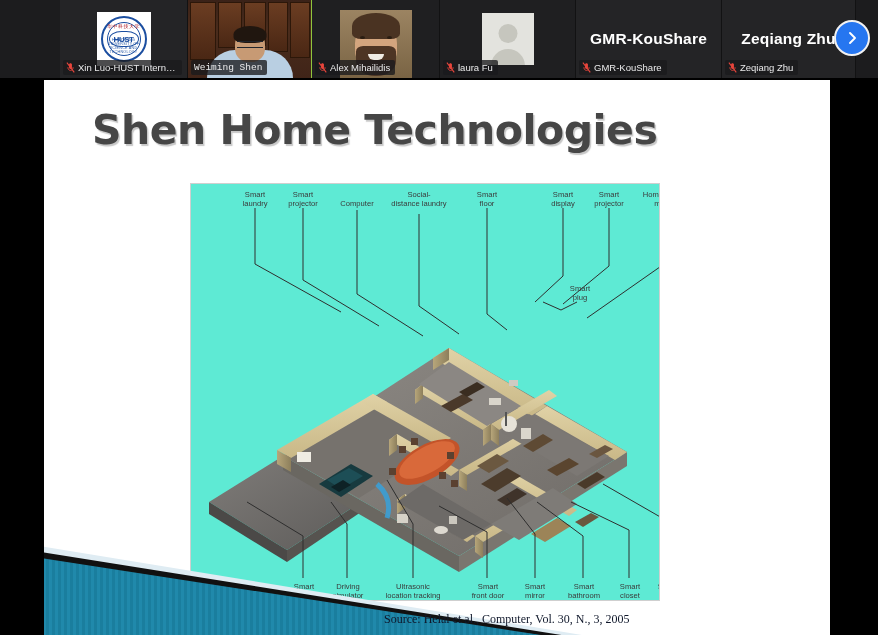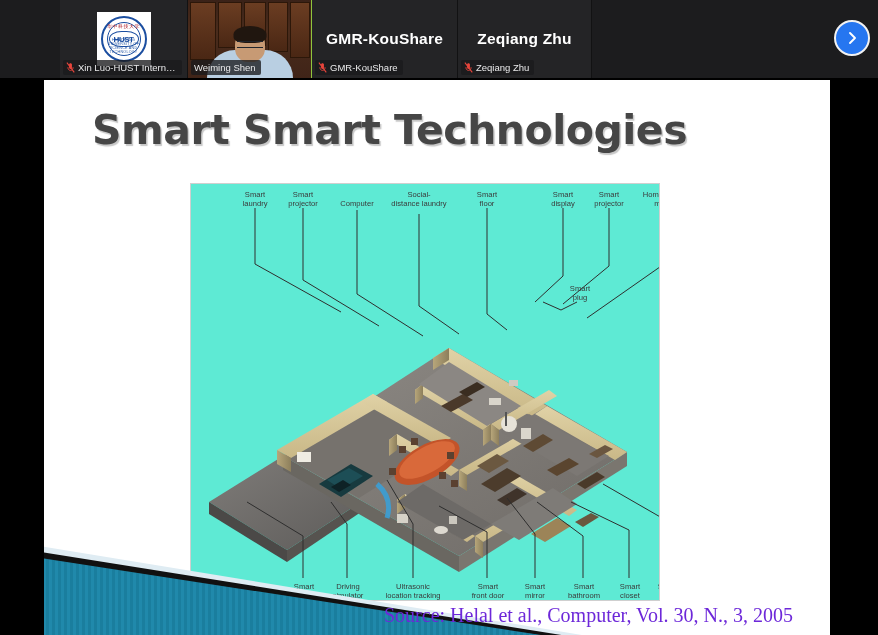--- a/index.html
+++ b/index.html
@@ -16,21 +16,21 @@
     position: absolute; left: 0; top: 0; width: 878px; height: 78px;
     background: #1c1c1e;
     display: flex; align-items: stretch;
   }
   .strip-pad { width: 60px; flex: 0 0 60px; background: #1c1c1e; }
   .tile {
     position: relative; height: 78px; flex: 0 0 auto;
     background: #242426; overflow: hidden;
     border-right: 1px solid #121213;
   }
-  .tile.active { outline: 2px solid #90c43c; outline-offset: -2px; }
+  .tile.active { outline: 2px solid #90c43c; outline-offset: -2px; font-family: Liberation Mono, monospace; }
   .tile-media { position: absolute; inset: 0; }
 
   .name-chip {
     position: absolute; left: 3px; bottom: 3px;
     display: flex; align-items: center; gap: 3px;
     background: rgba(26,26,28,.78);
     padding: 1px 5px 1px 3px; border-radius: 2px;
     max-width: calc(100% - 8px);
   }
   .name-chip .nm {
@@ -120,21 +120,21 @@
     clip-path: polygon(0% 0%, 100% 100%, 0% 100%);
   }
   #band-teal {
     left:-10px; bottom:-2px; width:520px; height:80px;
     background: repeating-linear-gradient(90deg,#1a7e9e 0 3px,#2089ab 3px 6px);
     clip-path: polygon(0% 0%, 100% 100%, 0% 100%);
   }
 
   #source-line {
     position:absolute; left:340px; bottom:8px;
-    font-family:"Liberation Serif", serif; font-size:20px; color:#6d28d9;
+    font-family:"Liberation Serif", serif; font-size:12px; color:#0f172a;
     white-space:nowrap;
   }
 
   
   #figure {
     position:absolute; left:146px; top:103px; width:470px; height:418px;
     border:1px solid #cfcfcf; background:#5eead4; overflow:hidden;
   }
   .lbl {
     position:absolute; text-align:center;
@@ -184,21 +184,57 @@
         <div class="shen-body"></div>
         <div class="shen-head"></div>
         <div class="shen-hair"></div>
         <div class="shen-glass"></div>
       </div>
       <div class="name-chip">
         <span class="nm">Weiming Shen</span>
       </div>
     </div>
 
-
+    <div class="tile" style="width:128px">
+      <div class="alex-wrap tile-media">
+        <div class="alex-photo">
+          <div class="alex-face"></div>
+          <div class="alex-hair"></div>
+          <div class="alex-beard"></div>
+          <div class="alex-eye" style="left:20px"></div>
+          <div class="alex-eye" style="right:20px"></div>
+          <div class="alex-mouth"></div>
+        </div>
+      </div>
+      <div class="name-chip">
+        <svg class="mute-ico" viewBox="0 0 10 12">
+          <path d="M5 1.2c-.9 0-1.6.7-1.6 1.6v3.3c0 .9.7 1.6 1.6 1.6s1.6-.7 1.6-1.6V2.8c0-.9-.7-1.6-1.6-1.6z" fill="#e8453c"></path>
+          <path d="M2.2 5.6v.8c0 1.6 1.3 2.8 2.8 2.8s2.8-1.2 2.8-2.8v-.8" stroke="#e8453c" stroke-width="1" fill="none"></path>
+          <path d="M1 0.6 L9.2 11.4" stroke="#e8453c" stroke-width="1.2"></path>
+        </svg>
+        <span class="nm">Alex Mihailidis</span>
+      </div>
+    </div>
+
+    <div class="tile" style="width:136px">
+      <div class="av-wrap tile-media">
+        <div class="av-card">
+          <div class="av-head"></div>
+            <div class="av-body"></div>
+        </div>
+      </div>
+      <div class="name-chip">
+        <svg class="mute-ico" viewBox="0 0 10 12">
+          <path d="M5 1.2c-.9 0-1.6.7-1.6 1.6v3.3c0 .9.7 1.6 1.6 1.6s1.6-.7 1.6-1.6V2.8c0-.9-.7-1.6-1.6-1.6z" fill="#e8453c"></path>
+          <path d="M2.2 5.6v.8c0 1.6 1.3 2.8 2.8 2.8s2.8-1.2 2.8-2.8v-.8" stroke="#e8453c" stroke-width="1" fill="none"></path>
+          <path d="M1 0.6 L9.2 11.4" stroke="#e8453c" stroke-width="1.2"></path>
+        </svg>
+        <span class="nm">laura Fu</span>
+      </div>
+    </div>
 
     <div class="tile" style="width:146px">
       <div class="nameonly tile-media">
         <span>GMR-KouShare</span>
       </div>
       <div class="name-chip">
         <svg class="mute-ico" viewBox="0 0 10 12">
           <path d="M5 1.2c-.9 0-1.6.7-1.6 1.6v3.3c0 .9.7 1.6 1.6 1.6s1.6-.7 1.6-1.6V2.8c0-.9-.7-1.6-1.6-1.6z" fill="#e8453c"></path>
           <path d="M2.2 5.6v.8c0 1.6 1.3 2.8 2.8 2.8s2.8-1.2 2.8-2.8v-.8" stroke="#e8453c" stroke-width="1" fill="none"></path>
           <path d="M1 0.6 L9.2 11.4" stroke="#e8453c" stroke-width="1.2"></path>
@@ -223,21 +259,21 @@
 
     <div id="next-btn">
       <svg width="16" height="16" viewBox="0 0 16 16">
         <path d="M6 3 L11 8 L6 13" fill="none" stroke="#ffffff" stroke-width="1.9" stroke-linecap="round" stroke-linejoin="round"></path>
       </svg>
     </div>
   </div>
 
   <div id="slide">
 
-    <div id="slide-title">Smart Smart Technologies</div>
+    <div id="slide-title">Shen Home Technologies</div>
 
     <div id="figure">
 
       <svg id="house" viewBox="0 0 470 418">
         <defs>
           <linearGradient id="wallTop" x1="0" y1="0" x2="0" y2="1">
             <stop offset="0%" stop-color="#e0d2a6"></stop>
               <stop offset="100%" stop-color="#c9b887"></stop>
           </linearGradient>
           <linearGradient id="wallSide" x1="0" y1="0" x2="1" y2="0">

